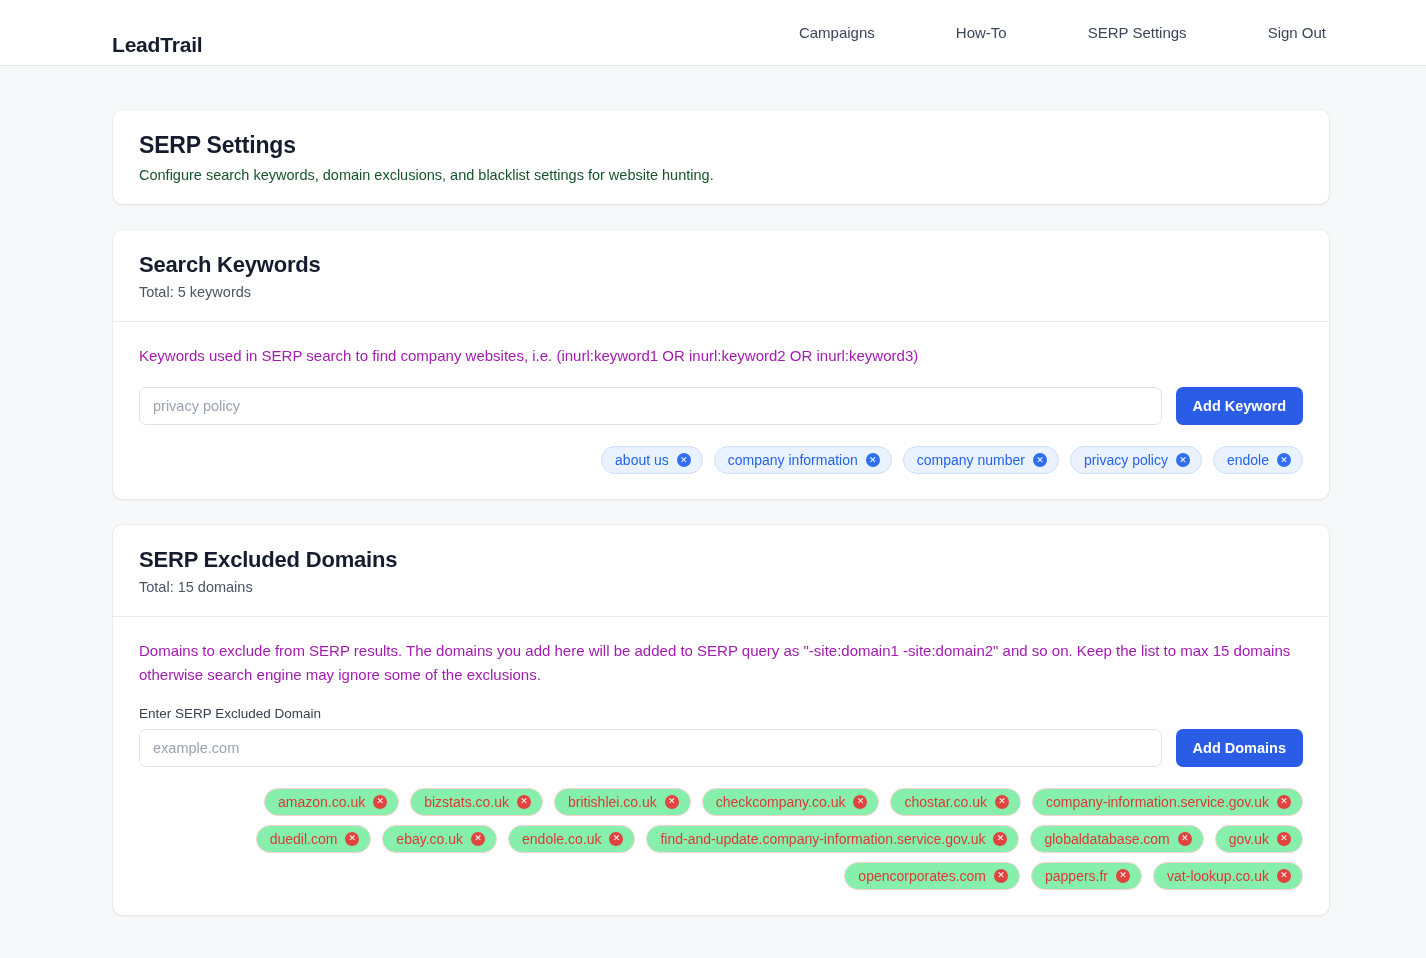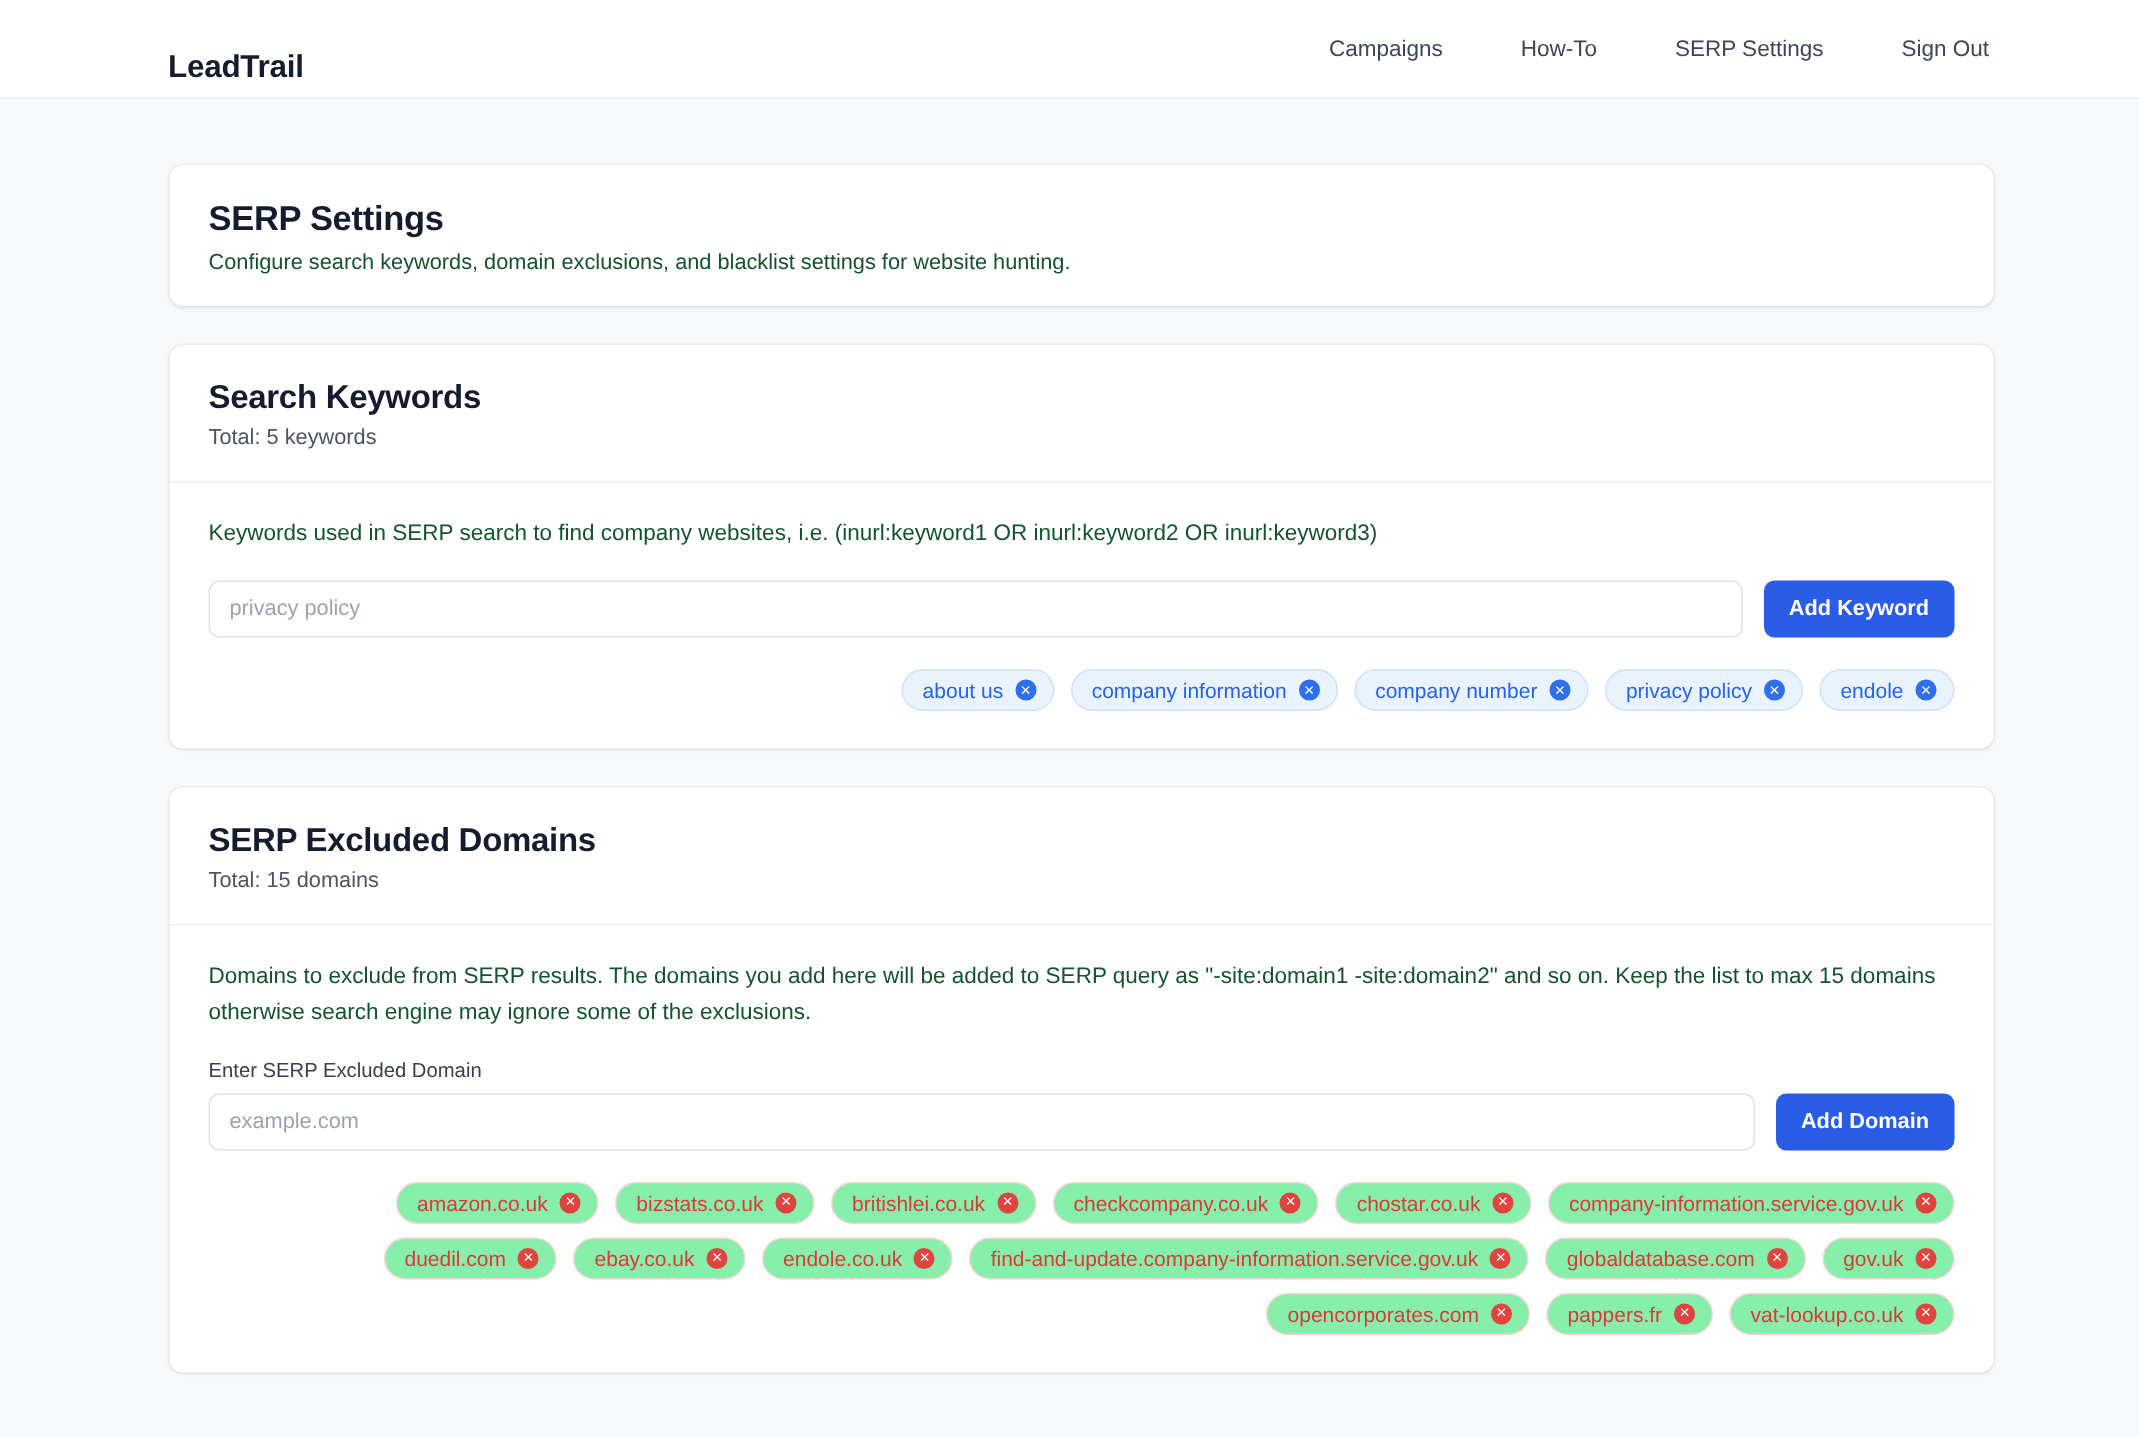--- a/index.html
+++ b/index.html
@@ -26,21 +26,21 @@
     font-size: 21px;
     font-weight: bold;
     color: #141c2e;
     letter-spacing: -0.2px;
     margin-top: 24px;
   }
   .nav-links {
     margin-left: auto;
     display: flex;
     align-items: center;
-    gap: 52px;
+    gap: 81px;
   }
   .nav-link {
     font-size: 15px;
     color: #3c4757;
     text-decoration: none;
     white-space: nowrap;
   }
 
   
   .page {
@@ -78,21 +78,21 @@
   .card-meta {
     font-size: 14.5px;
     color: #4b5563;
     margin: 0;
   }
   .card-body {
     padding: 22px 26px 25px 26px;
   }
   .desc {
     font-size: 15px;
-    color: #14532d;
+    color: #a21caf;
     margin: 0 0 20px 0;
     line-height: 1.55;
   }
   .field-label {
     display: block;
     font-size: 13.5px;
     color: #374151;
     margin-bottom: 8px;
   }
   .input-row {
@@ -234,21 +234,21 @@
   <div class="card">
     <div class="card-head divided">
       <h2 class="card-title">SERP Excluded Domains</h2>
       <p class="card-meta">Total: 15 domains</p>
     </div>
     <div class="card-body">
       <p class="desc">Domains to exclude from SERP results. The domains you add here will be added to SERP query as "-site:domain1 -site:domain2" and so on. Keep the list to max 15 domains otherwise search engine may ignore some of the exclusions.</p>
       <label class="field-label">Enter SERP Excluded Domain</label>
       <div class="input-row">
         <input class="text-input" type="text" placeholder="example.com" style="">
-        <button class="btn-primary">Add Domain</button>
+        <button class="btn-primary">Add Domains</button>
       </div>
       <div class="chips">
           <span class="chip red">
             <span>amazon.co.uk</span>
             <span class="chip-x">✕</span>
           </span>
           <span class="chip red">
             <span>bizstats.co.uk</span>
             <span class="chip-x">✕</span>
           </span>

